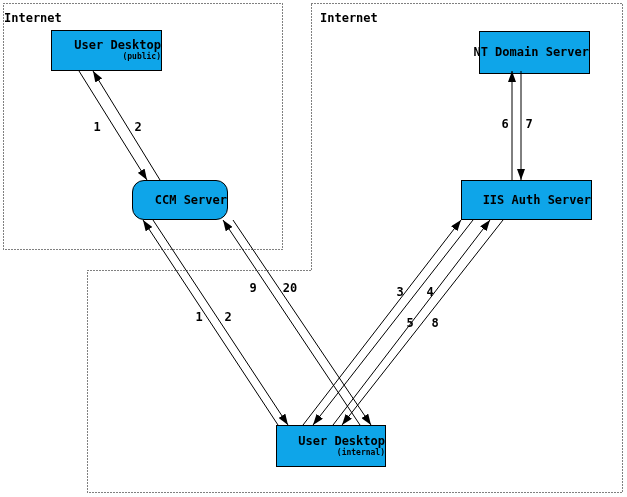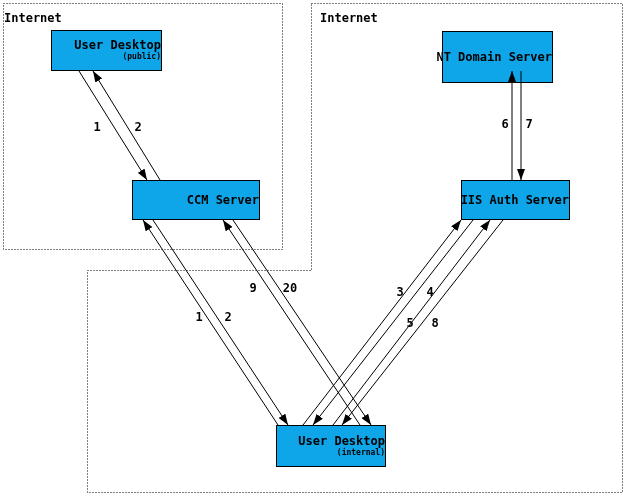--- a/index.html
+++ b/index.html
@@ -29,23 +29,23 @@
     line-height: 13px;
     white-space: nowrap;
   }
   .node-subtitle {
     font-weight: bold;
     font-size: 8px;
     line-height: 10px;
     white-space: nowrap;
   }
   #node-user-desktop-public   { left: 51px;  top: 30px;  width: 111px; height: 41px; }
-  #node-ccm-server            { left: 132px; top: 180px; width: 128px; height: 40px; }
-  #node-nt-domain-server      { left: 442px; top: 31px;  width: 111px; height: 52px; }
-  #node-iis-auth-server       { left: 461px; top: 180px; width: 109px; height: 40px; }
+  #node-ccm-server            { left: 132px; top: 180px; width: 96px; height: 40px; border-radius: 12px; }
+  #node-nt-domain-server      { left: 479px; top: 31px;  width: 111px; height: 43px; }
+  #node-iis-auth-server       { left: 461px; top: 180px; width: 131px; height: 40px; }
   #node-user-desktop-internal { left: 276px; top: 425px; width: 110px; height: 42px; }
   #diagram-svg {
     position: absolute;
     left: 0; top: 0;
     z-index: 2;
     pointer-events: none;
   }
   .zone-outline {
     fill: none;
     stroke: #000000;

